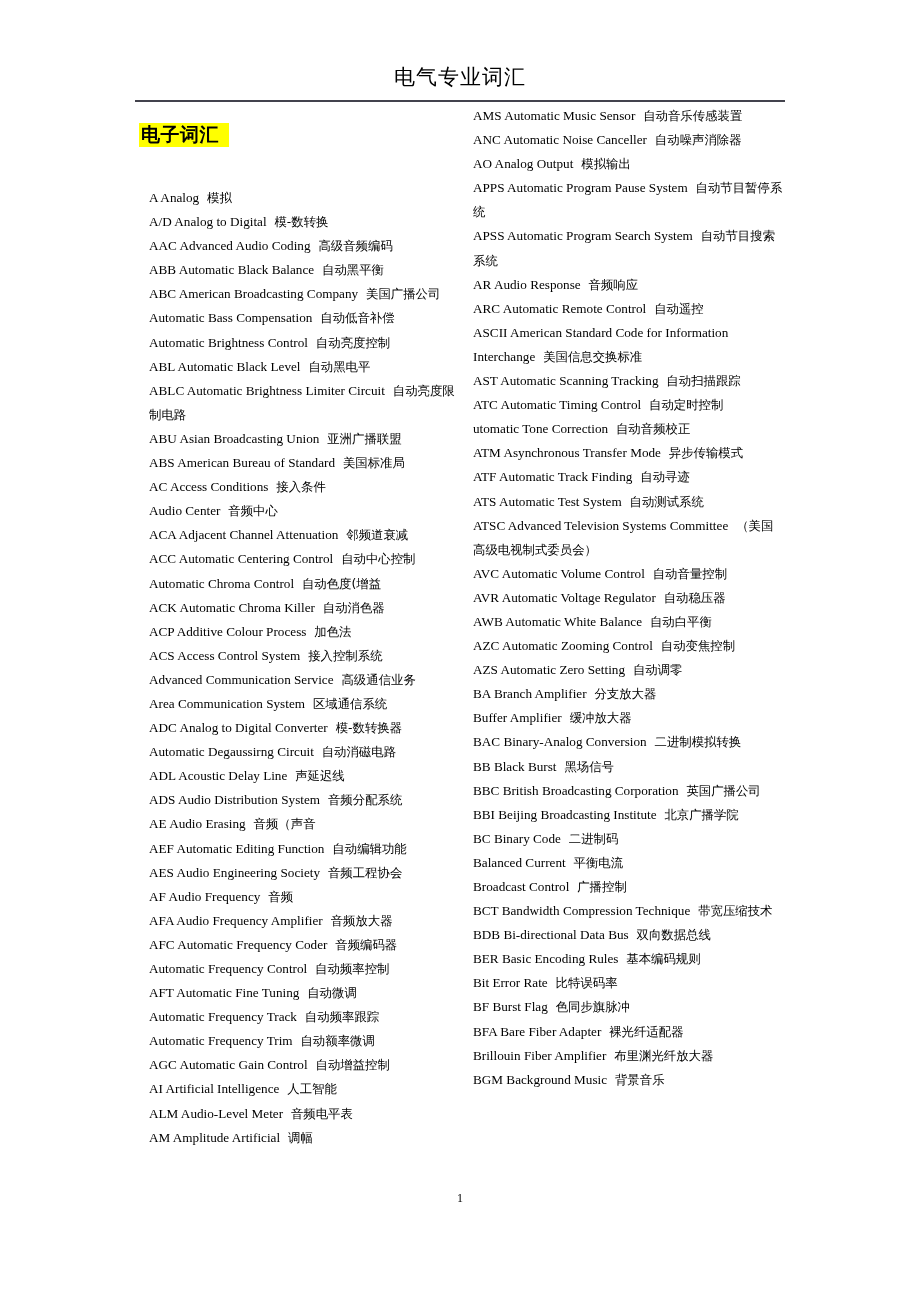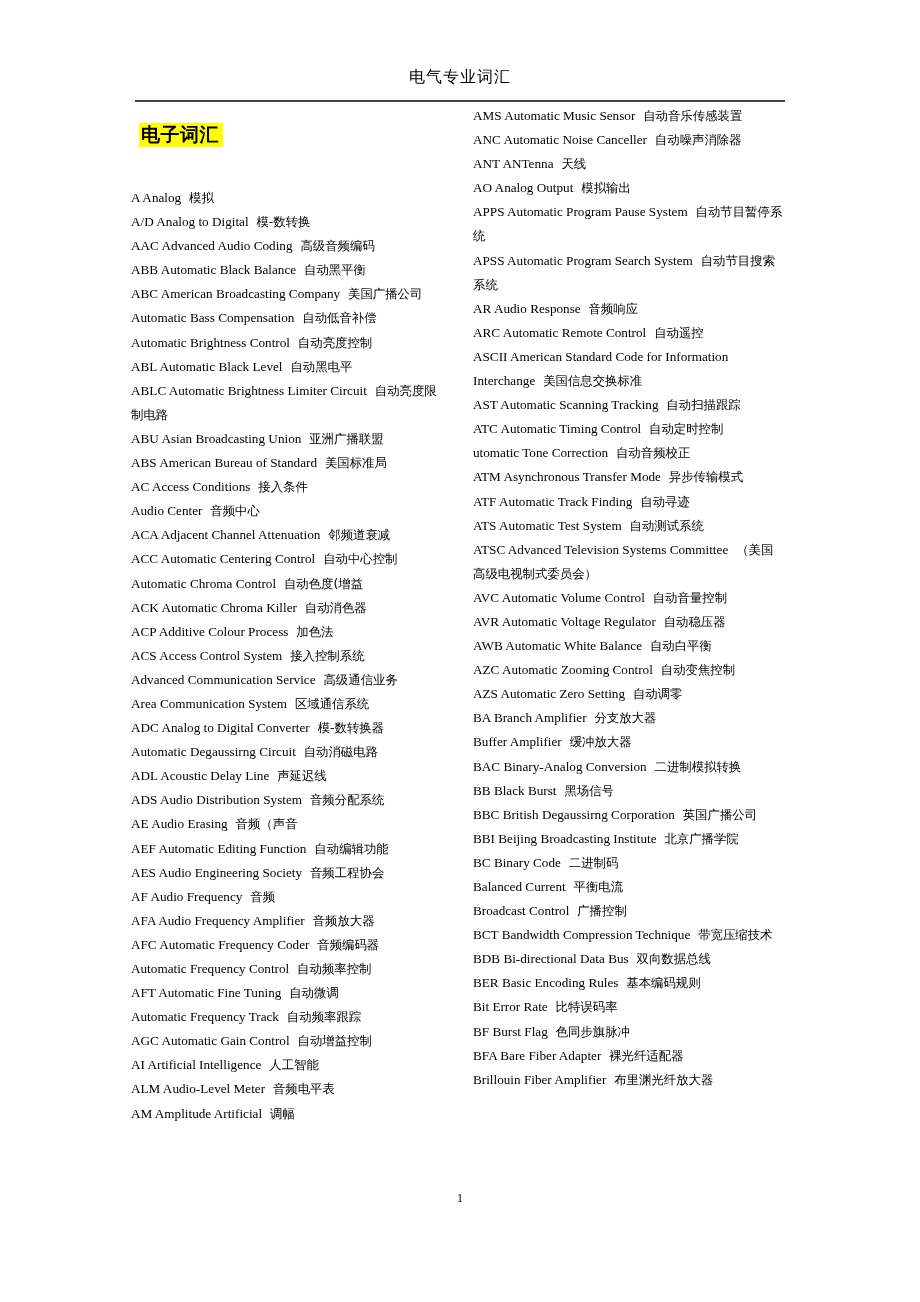--- a/index.html
+++ b/index.html
@@ -21,21 +21,21 @@
     top: 0;
     width: 920px;
     height: 1302px;
   }
   .doc-title {
     position: absolute;
     left: 135px;
     top: 62px;
     width: 650px;
     text-align: center;
-    font-size: 16px;
+    font-size: 21px;
     line-height: 30px;
     letter-spacing: 1px;
     font-family: "Liberation Serif", "DejaVu Serif", serif;
   }
   .header-rule {
     position: absolute;
     left: 135px;
     top: 100px;
     width: 650px;
     height: 2px;
@@ -45,29 +45,29 @@
     position: absolute;
     left: 139px;
     top: 122px;
     font-size: 19px;
     line-height: 25px;
     font-weight: bold;
     letter-spacing: 0.5px;
   }
   .section-heading .hl {
     background: #ffff00;
-    padding: 1px 4px 2px 2px;
+    padding: 1px 10px 2px 2px;
   }
   .col {
     position: absolute;
     font-size: 13.2px;
     line-height: 24.1px;
   }
   .col-left {
-    left: 131px;
+    left: 149px;
     top: 186px;
     width: 312px;
   }
   .col-right {
     left: 473px;
     top: 104px;
     width: 312px;
   }
   .entry {
     margin: 0;
@@ -129,30 +129,30 @@
       <div class="entry"><span>ADS Audio Distribution System</span><span class="cn">&nbsp;&nbsp;音频分配系统</span></div>
       <div class="entry"><span>AE Audio Erasing</span><span class="cn">&nbsp;&nbsp;音频（声音</span></div>
       <div class="entry"><span>AEF Automatic Editing Function</span><span class="cn">&nbsp;&nbsp;自动编辑功能</span></div>
       <div class="entry"><span>AES Audio Engineering Society</span><span class="cn">&nbsp;&nbsp;音频工程协会</span></div>
       <div class="entry"><span>AF Audio Frequency</span><span class="cn">&nbsp;&nbsp;音频</span></div>
       <div class="entry"><span>AFA Audio Frequency Amplifier</span><span class="cn">&nbsp;&nbsp;音频放大器</span></div>
       <div class="entry"><span>AFC Automatic Frequency Coder</span><span class="cn">&nbsp;&nbsp;音频编码器</span></div>
       <div class="entry"><span>Automatic Frequency Control</span><span class="cn">&nbsp;&nbsp;自动频率控制</span></div>
       <div class="entry"><span>AFT Automatic Fine Tuning</span><span class="cn">&nbsp;&nbsp;自动微调</span></div>
       <div class="entry"><span>Automatic Frequency Track</span><span class="cn">&nbsp;&nbsp;自动频率跟踪</span></div>
+      <div class="entry"><span>Automatic Frequency Trim</span><span class="cn">&nbsp;&nbsp;自动额率微调</span></div>
       <div class="entry"><span>AGC Automatic Gain Control</span><span class="cn">&nbsp;&nbsp;自动增益控制</span></div>
       <div class="entry"><span>AI Artificial Intelligence</span><span class="cn">&nbsp;&nbsp;人工智能</span></div>
       <div class="entry"><span>ALM Audio-Level Meter</span><span class="cn">&nbsp;&nbsp;音频电平表</span></div>
       <div class="entry"><span>AM Amplitude Artificial</span><span class="cn">&nbsp;&nbsp;调幅</span></div>
     </div>
 
   <div class="col col-right">
       <div class="entry"><span>AMS Automatic Music Sensor</span><span class="cn">&nbsp;&nbsp;自动音乐传感装置</span></div>
       <div class="entry"><span>ANC Automatic Noise Canceller</span><span class="cn">&nbsp;&nbsp;自动噪声消除器</span></div>
-      <div class="entry"><span>ANT ANTenna</span><span class="cn">&nbsp;&nbsp;天线</span></div>
       <div class="entry"><span>AO Analog Output</span><span class="cn">&nbsp;&nbsp;模拟输出</span></div>
       <div class="entry"><span>APPS Automatic Program Pause System</span><span class="cn">&nbsp;&nbsp;自动节目暂停系统</span></div>
       <div class="entry"><span>APSS Automatic Program Search System</span><span class="cn">&nbsp;&nbsp;自动节目搜索系统</span></div>
       <div class="entry"><span>AR Audio Response</span><span class="cn">&nbsp;&nbsp;音频响应</span></div>
       <div class="entry"><span>ARC Automatic Remote Control</span><span class="cn">&nbsp;&nbsp;自动遥控</span></div>
       <div class="entry"><span>ASCII American Standard Code for Information Interchange</span><span class="cn">&nbsp;&nbsp;美国信息交换标准</span></div>
       <div class="entry"><span>AST Automatic Scanning Tracking</span><span class="cn">&nbsp;&nbsp;自动扫描跟踪</span></div>
       <div class="entry"><span>ATC Automatic Timing Control</span><span class="cn">&nbsp;&nbsp;自动定时控制</span></div>
       <div class="entry"><span>utomatic Tone Correction</span><span class="cn">&nbsp;&nbsp;自动音频校正</span></div>
       <div class="entry"><span>ATM Asynchronous Transfer Mode</span><span class="cn">&nbsp;&nbsp;异步传输模式</span></div>
@@ -161,29 +161,30 @@
       <div class="entry"><span>ATSC Advanced Television Systems Committee</span><span class="cn">&nbsp;&nbsp;（美国高级电视制式委员会）</span></div>
       <div class="entry"><span>AVC Automatic Volume Control</span><span class="cn">&nbsp;&nbsp;自动音量控制</span></div>
       <div class="entry"><span>AVR Automatic Voltage Regulator</span><span class="cn">&nbsp;&nbsp;自动稳压器</span></div>
       <div class="entry"><span>AWB Automatic White Balance</span><span class="cn">&nbsp;&nbsp;自动白平衡</span></div>
       <div class="entry"><span>AZC Automatic Zooming Control</span><span class="cn">&nbsp;&nbsp;自动变焦控制</span></div>
       <div class="entry"><span>AZS  Automatic Zero Setting</span><span class="cn">&nbsp;&nbsp;自动调零</span></div>
       <div class="entry"><span>BA Branch Amplifier</span><span class="cn">&nbsp;&nbsp;分支放大器</span></div>
       <div class="entry"><span>Buffer Amplifier</span><span class="cn">&nbsp;&nbsp;缓冲放大器</span></div>
       <div class="entry"><span>BAC Binary-Analog Conversion</span><span class="cn">&nbsp;&nbsp;二进制模拟转换</span></div>
       <div class="entry"><span>BB Black Burst</span><span class="cn">&nbsp;&nbsp;黑场信号</span></div>
-      <div class="entry"><span>BBC British Degaussirng Corporation</span><span class="cn">&nbsp;&nbsp;英国广播公司</span></div>
+      <div class="entry"><span>BBC British Broadcasting Corporation</span><span class="cn">&nbsp;&nbsp;英国广播公司</span></div>
       <div class="entry"><span>BBI Beijing Broadcasting Institute</span><span class="cn">&nbsp;&nbsp;北京广播学院</span></div>
       <div class="entry"><span>BC Binary Code</span><span class="cn">&nbsp;&nbsp;二进制码</span></div>
       <div class="entry"><span>Balanced Current</span><span class="cn">&nbsp;&nbsp;平衡电流</span></div>
       <div class="entry"><span>Broadcast Control</span><span class="cn">&nbsp;&nbsp;广播控制</span></div>
       <div class="entry"><span>BCT Bandwidth Compression Technique</span><span class="cn">&nbsp;&nbsp;带宽压缩技术</span></div>
       <div class="entry"><span>BDB Bi-directional Data Bus</span><span class="cn">&nbsp;&nbsp;双向数据总线</span></div>
       <div class="entry"><span>BER Basic Encoding Rules</span><span class="cn">&nbsp;&nbsp;基本编码规则</span></div>
       <div class="entry"><span>Bit Error Rate</span><span class="cn">&nbsp;&nbsp;比特误码率</span></div>
       <div class="entry"><span>BF Burst Flag</span><span class="cn">&nbsp;&nbsp;色同步旗脉冲</span></div>
       <div class="entry"><span>BFA Bare Fiber Adapter</span><span class="cn">&nbsp;&nbsp;裸光纤适配器</span></div>
       <div class="entry"><span>Brillouin Fiber Amplifier</span><span class="cn">&nbsp;&nbsp;布里渊光纤放大器</span></div>
+      <div class="entry"><span>BGM Background Music</span><span class="cn">&nbsp;&nbsp;背景音乐</span></div>
     </div>
 
   <div class="page-number">1</div>
 
 </div>
 
 </body></html>

